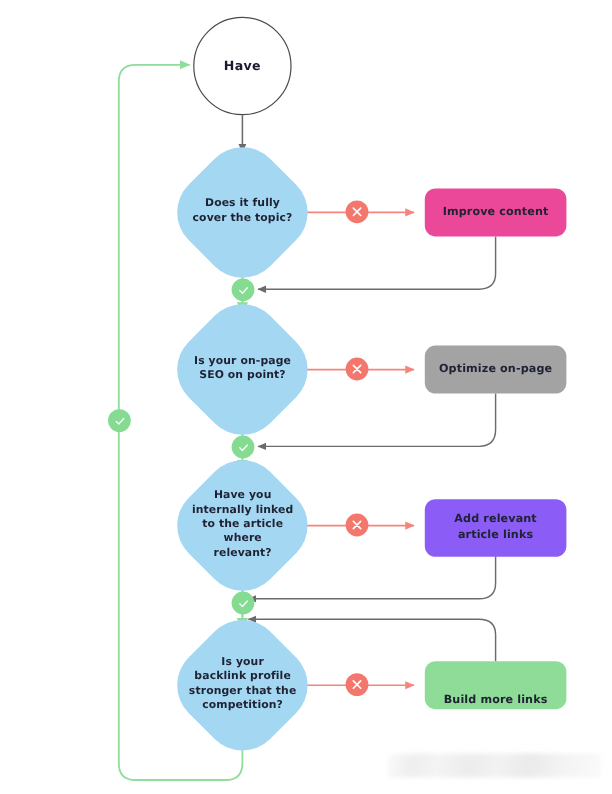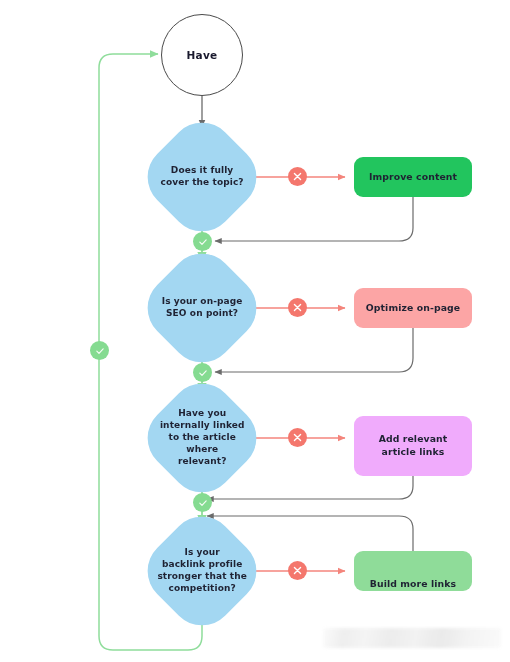--- a/index.html
+++ b/index.html
@@ -157,29 +157,29 @@
 
   <div class="node decision" style="left:154px; top:523px;">
     <div class="dlabel">
       <span>Is your</span><br>
       <span>backlink profile</span><br>
       <span>stronger that the</span><br>
       <span>competition?</span>
     </div>
   </div>
 
-  <div class="node action" style="left:354px; top:157px; background:#22c55e;">
+  <div class="node action" style="left:354px; top:157px; background:#ec4899;">
     <span>Improve content</span>
   </div>
 
-  <div class="node action" style="left:354px; top:288px; background:#fca5a5;">
+  <div class="node action" style="left:354px; top:288px; background:#a3a3a3;">
     <span>Optimize on-page</span>
   </div>
 
-  <div class="node action" style="left:354px; top:416px; height:60px; background:#f0abfc;">
+  <div class="node action" style="left:354px; top:416px; height:48px; background:#8b5cf6;">
     <div>
       <span>Add relevant</span><br>
       <span>article links</span>
     </div>
   </div>
 
   <div class="node action" style="left:354px; top:551px; background:#8FDC99;align-items:flex-end;">
     <span>Build more links</span>
   </div>
 

